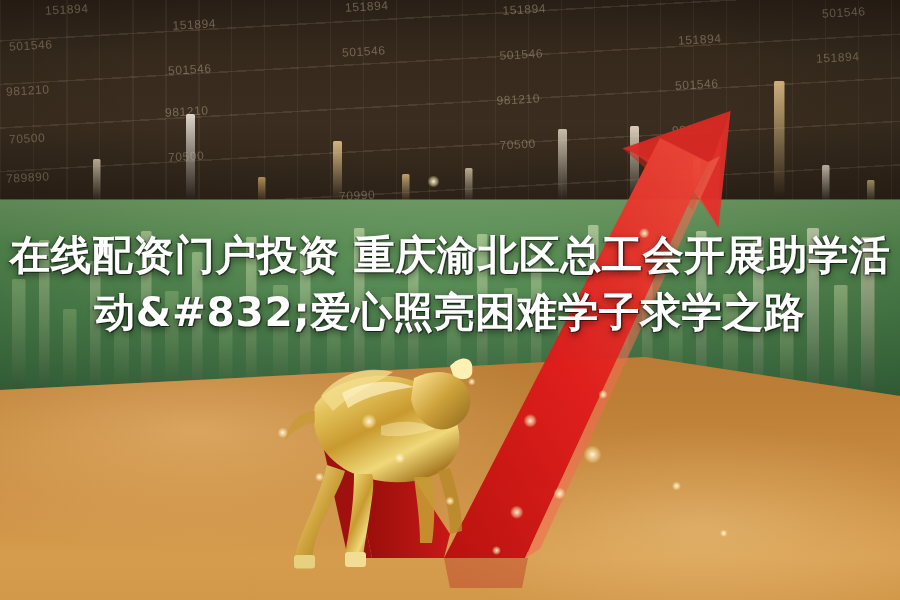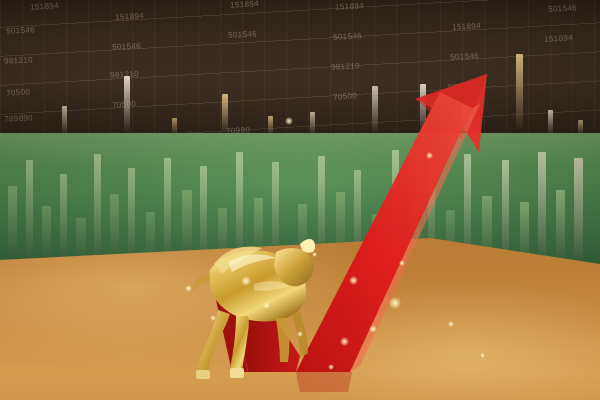--- a/index.html
+++ b/index.html
@@ -332,14 +332,15 @@
       <div class="spark" style="left: 389px; top: 297px; width: 12px; height: 12px;"></div>
       <div class="spark" style="left: 369px; top: 325px; width: 8px; height: 8px;"></div>
       <div class="spark" style="left: 448px; top: 321px; width: 6px; height: 6px;"></div>
       <div class="spark" style="left: 328px; top: 364px; width: 6px; height: 6px;"></div>
       <div class="spark" style="left: 348.5px; top: 275.5px; width: 9px; height: 9px;"></div>
       <div class="spark" style="left: 399px; top: 260px; width: 6px; height: 6px;"></div>
       <div class="spark" style="left: 311.5px; top: 251.5px; width: 5px; height: 5px;"></div>
       <div class="spark" style="left: 479.5px; top: 352.5px; width: 5px; height: 5px;"></div>
     </div>
 
+  <div class="headline">在线配资门户投资 重庆渝北区总工会开展助学活动&amp;#832;爱心照亮困难学子求学之路</div>
 
 </div>
 
 </body></html>

